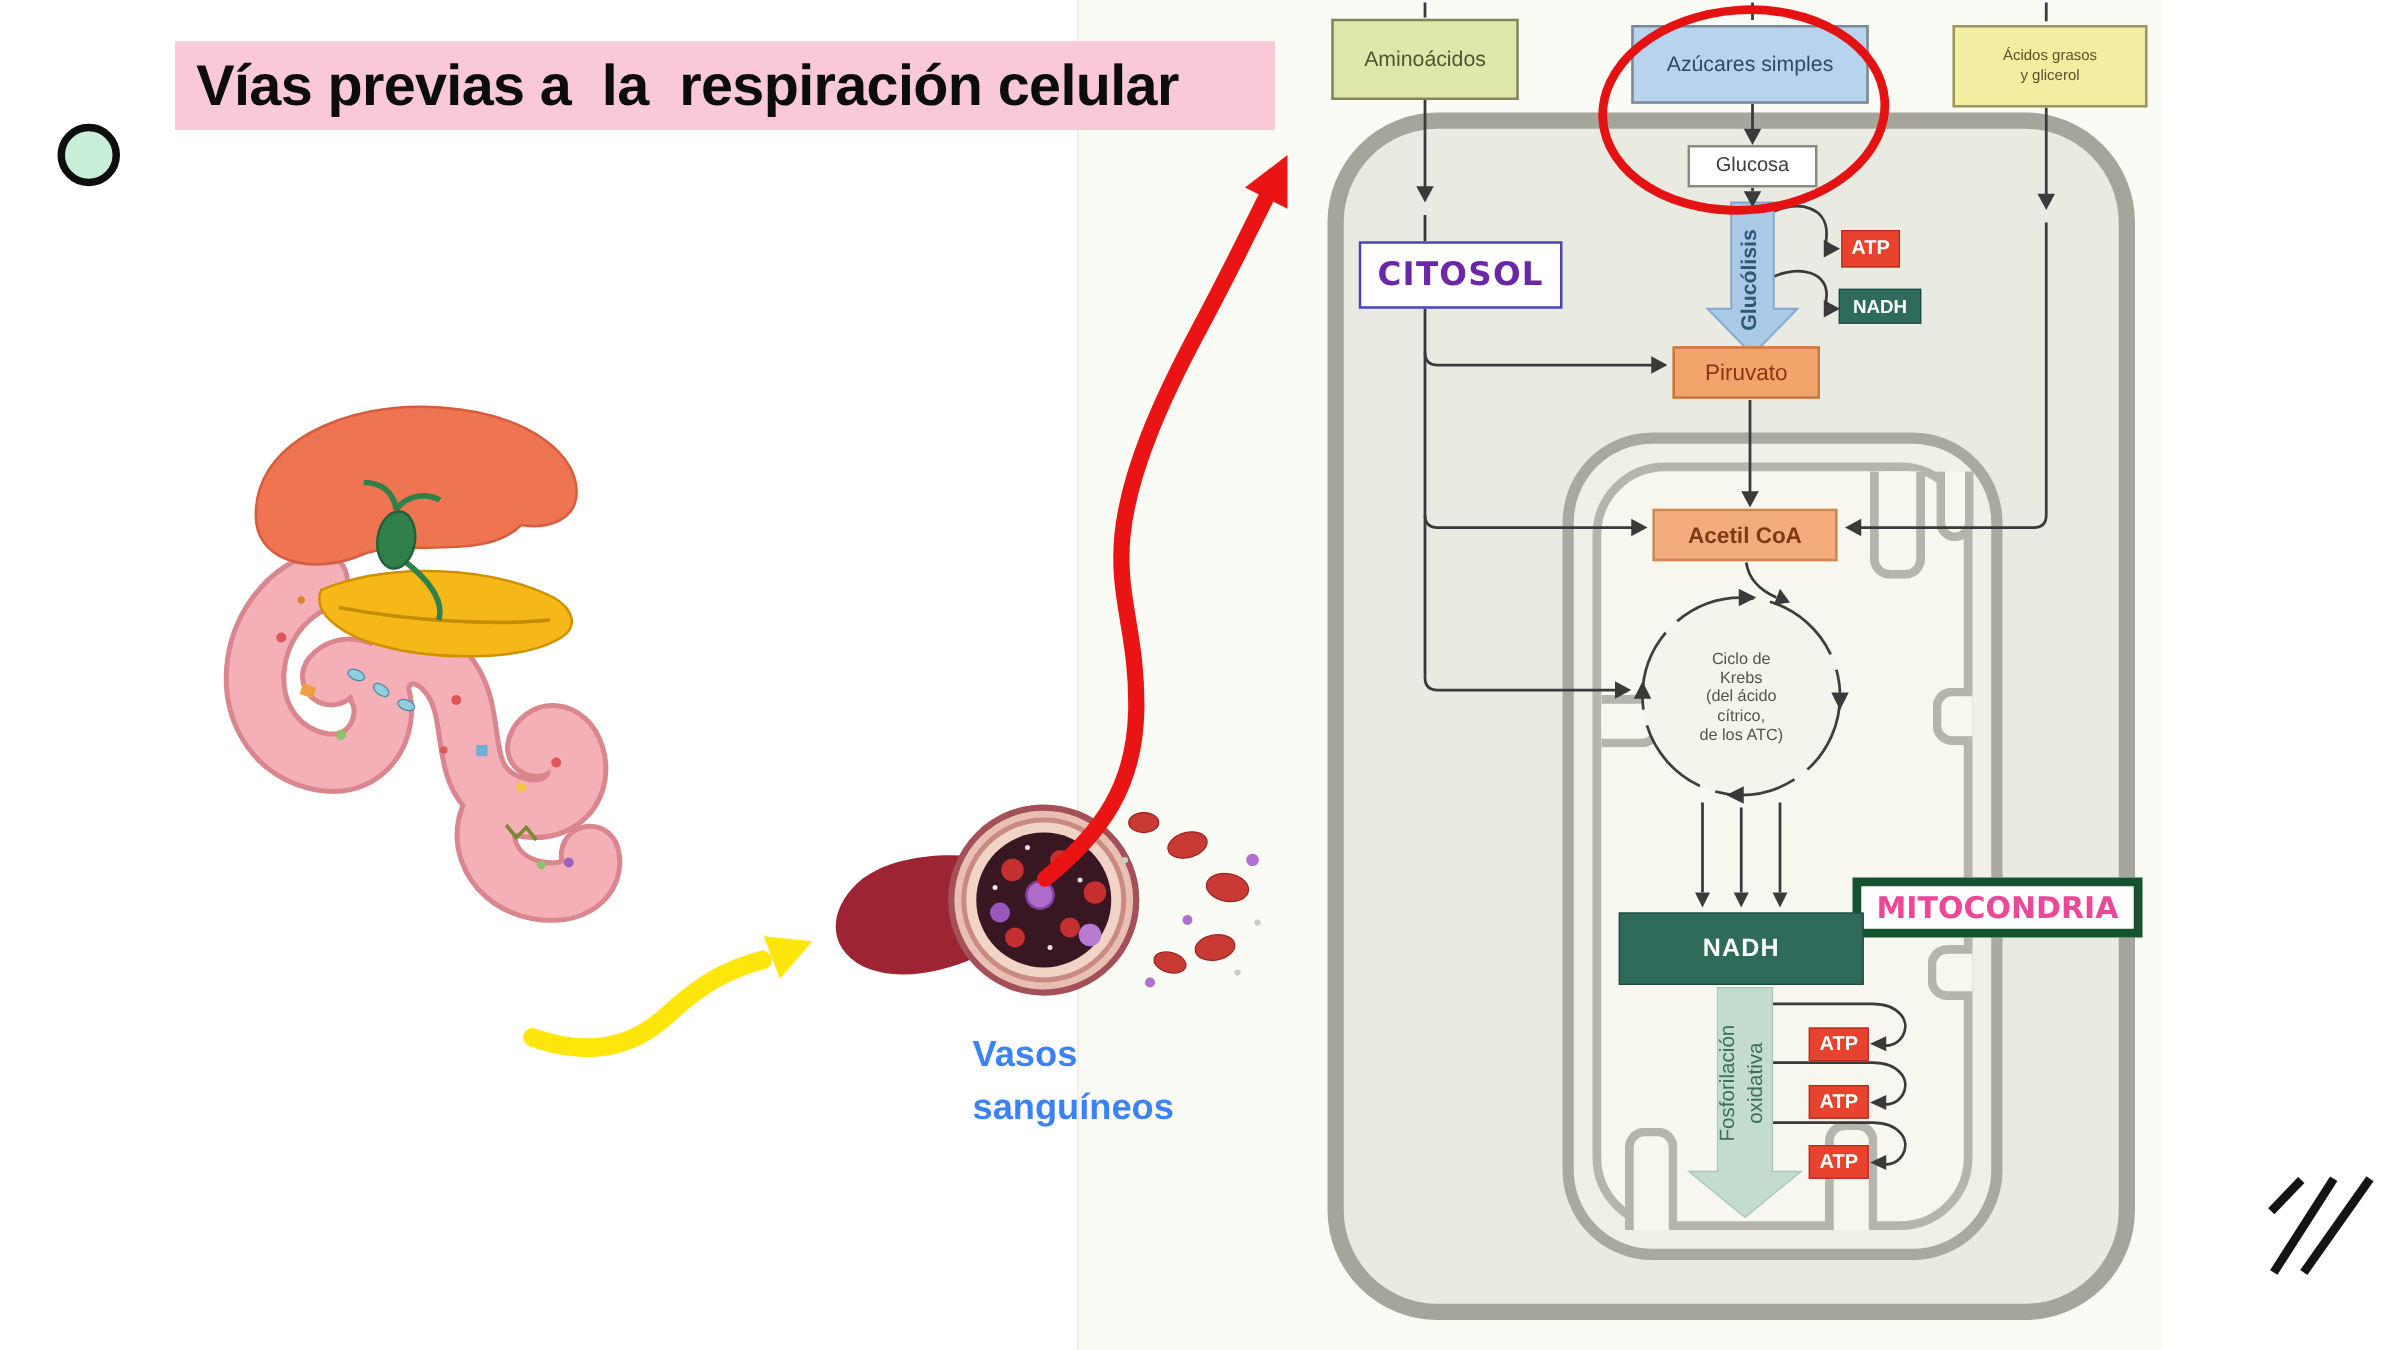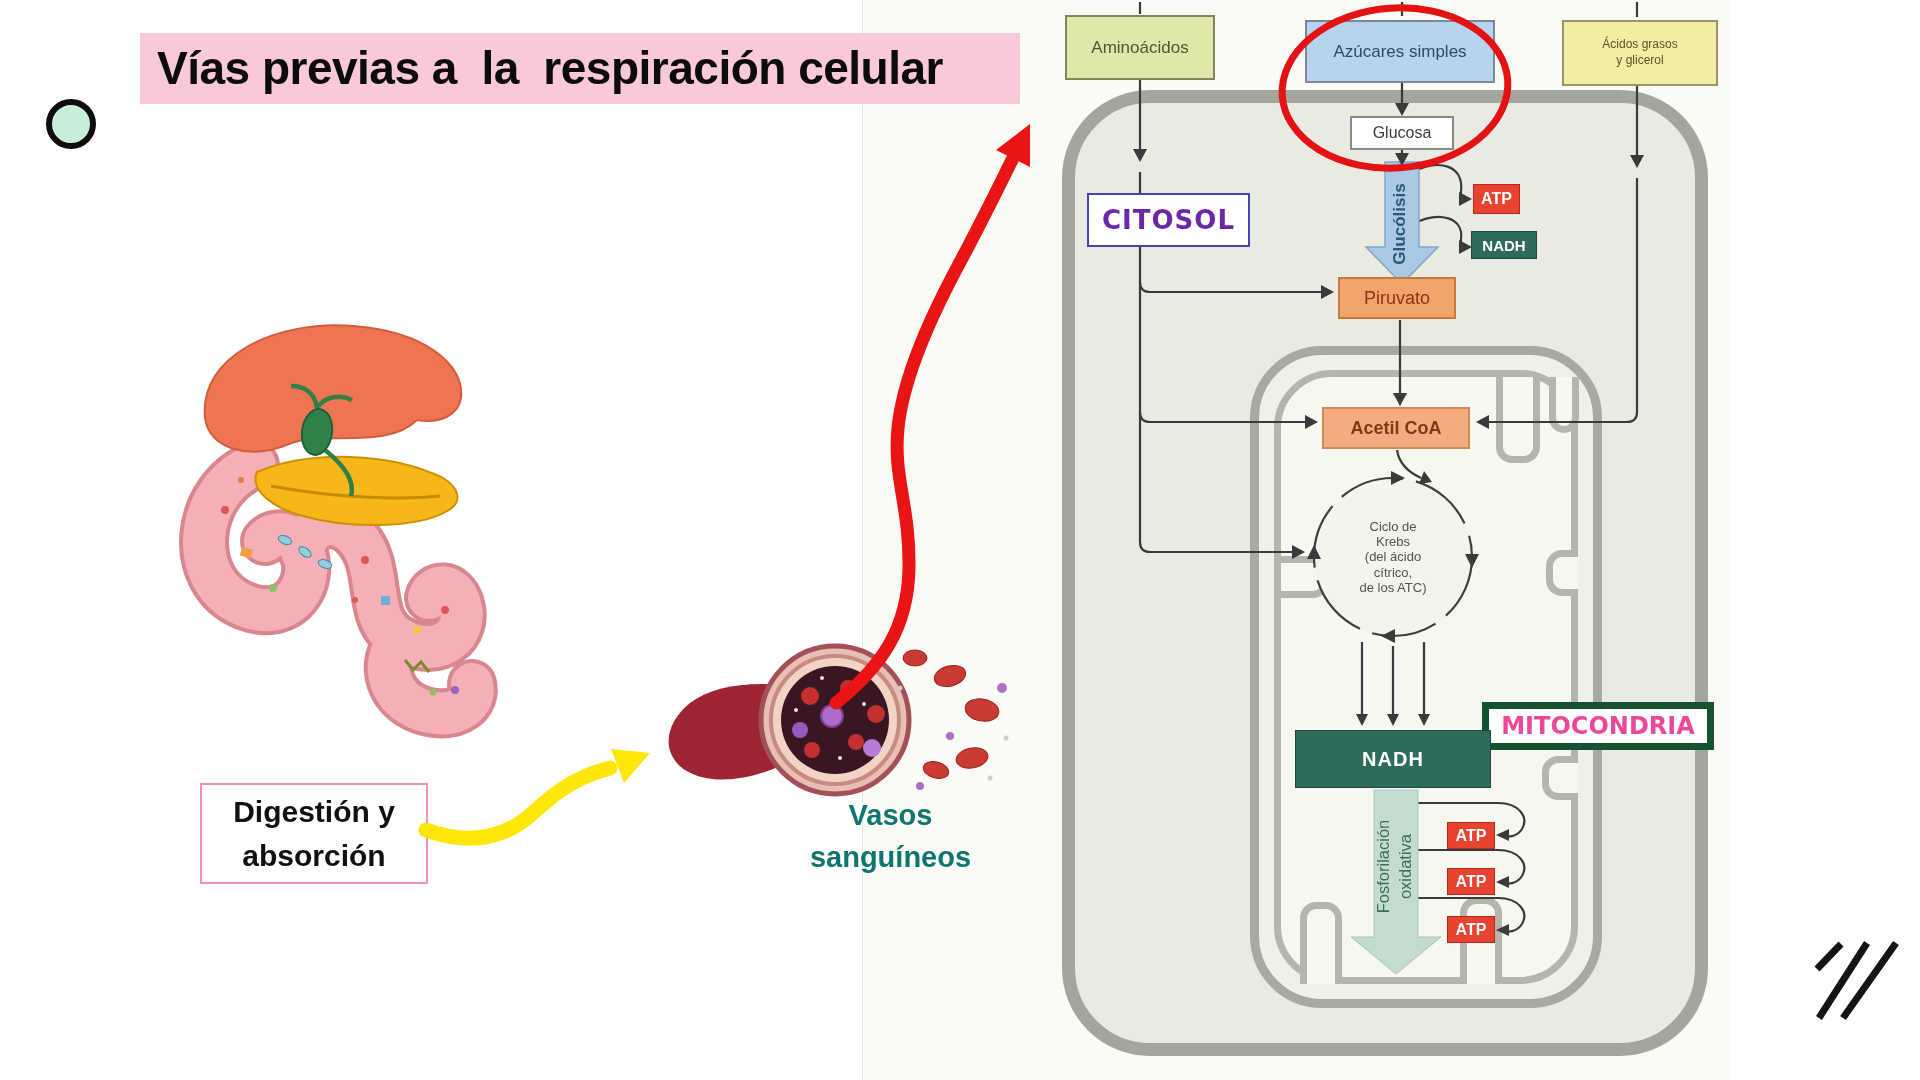--- a/index.html
+++ b/index.html
@@ -14,22 +14,22 @@
   #deco-circle{left:46px;top:99px;width:50px;height:50px;border:6px solid #0e0e0e;
                border-radius:50%;background:#c9eed8;}
   
   #title-banner{left:140px;top:33px;width:880px;height:71px;background:#f9c8d9;}
   #title-banner span{font-size:46px;font-weight:bold;color:#0c0c0c;line-height:71px;
                      padding-left:17px;white-space:pre;letter-spacing:-0.5px;display:block;}
   
   #digestion-label{left:200px;top:783px;width:228px;height:101px;background:#fff;
                    border:2px solid #f490ae;font-size:30px;font-weight:bold;color:#111;
                    line-height:1.45;}
-  #vessels-label{left:778px;top:794px;width:225px;font-size:29px;font-weight:bold;color:#0f766e;
-                 line-height:1.45;text-align:center;}
+  #vessels-label{left:778px;top:823px;width:225px;font-size:29px;font-weight:bold;color:#3b82f6;
+                 line-height:1.45;text-align:left;}
   
   #scan{left:862px;top:0;width:868px;height:1080px;background:#fbfbf6;border-left:1px solid #e8e8e0;}
   #cell-body{left:1062px;top:90px;width:646px;height:966px;background:#e9ebe3;
              border:13px solid #a5a59c;border-radius:88px;}
   #mito-outer{left:1250px;top:346px;width:352px;height:662px;background:#f0f0e8;
               border:9px solid #a9a9a0;border-radius:72px;}
   #mito-inner{left:1274px;top:370px;width:304px;height:614px;background:#f7f7f0;
               border:7px solid #b5b5ac;border-radius:58px;}
   .crista{background:#f7f7f0;border:7px solid #b5b5ac;}
   .crista.top{border-top:none;border-radius:0 0 16px 16px;}
@@ -213,22 +213,20 @@
       <polygon points="1314,545 1307,559 1321,559"></polygon>
       <polygon points="1362,726 1356,714 1368,714"></polygon>
       <polygon points="1393,726 1387,714 1399,714"></polygon>
       <polygon points="1424,726 1418,714 1430,714"></polygon>
       <polygon points="1496,835 1509,829 1509,841"></polygon>
       <polygon points="1496,882 1509,876 1509,888"></polygon>
       <polygon points="1496,930 1509,924 1509,936"></polygon>
     </g>
   </svg>
 
-  <div id="digestion-label" class="abs z3 flexc pre">Digestión y
-absorción</div>
   <div id="vessels-label" class="abs z3 pre">Vasos
 sanguíneos</div>
 
   <div id="amino-box" class="abs z3 flexc dbox">Aminoácidos</div>
   <div id="azucar-box" class="abs z3 flexc dbox">Azúcares simples</div>
   <div id="acidos-box" class="abs z3 flexc dbox pre">Ácidos grasos
 y glicerol</div>
   <div id="glucosa-box" class="abs z3 flexc dbox">Glucosa</div>
   <div id="citosol-box" class="abs z3 flexc">CITOSOL</div>
   <div id="glucolisis-label" class="abs z3 flexc">Glucólisis</div>

